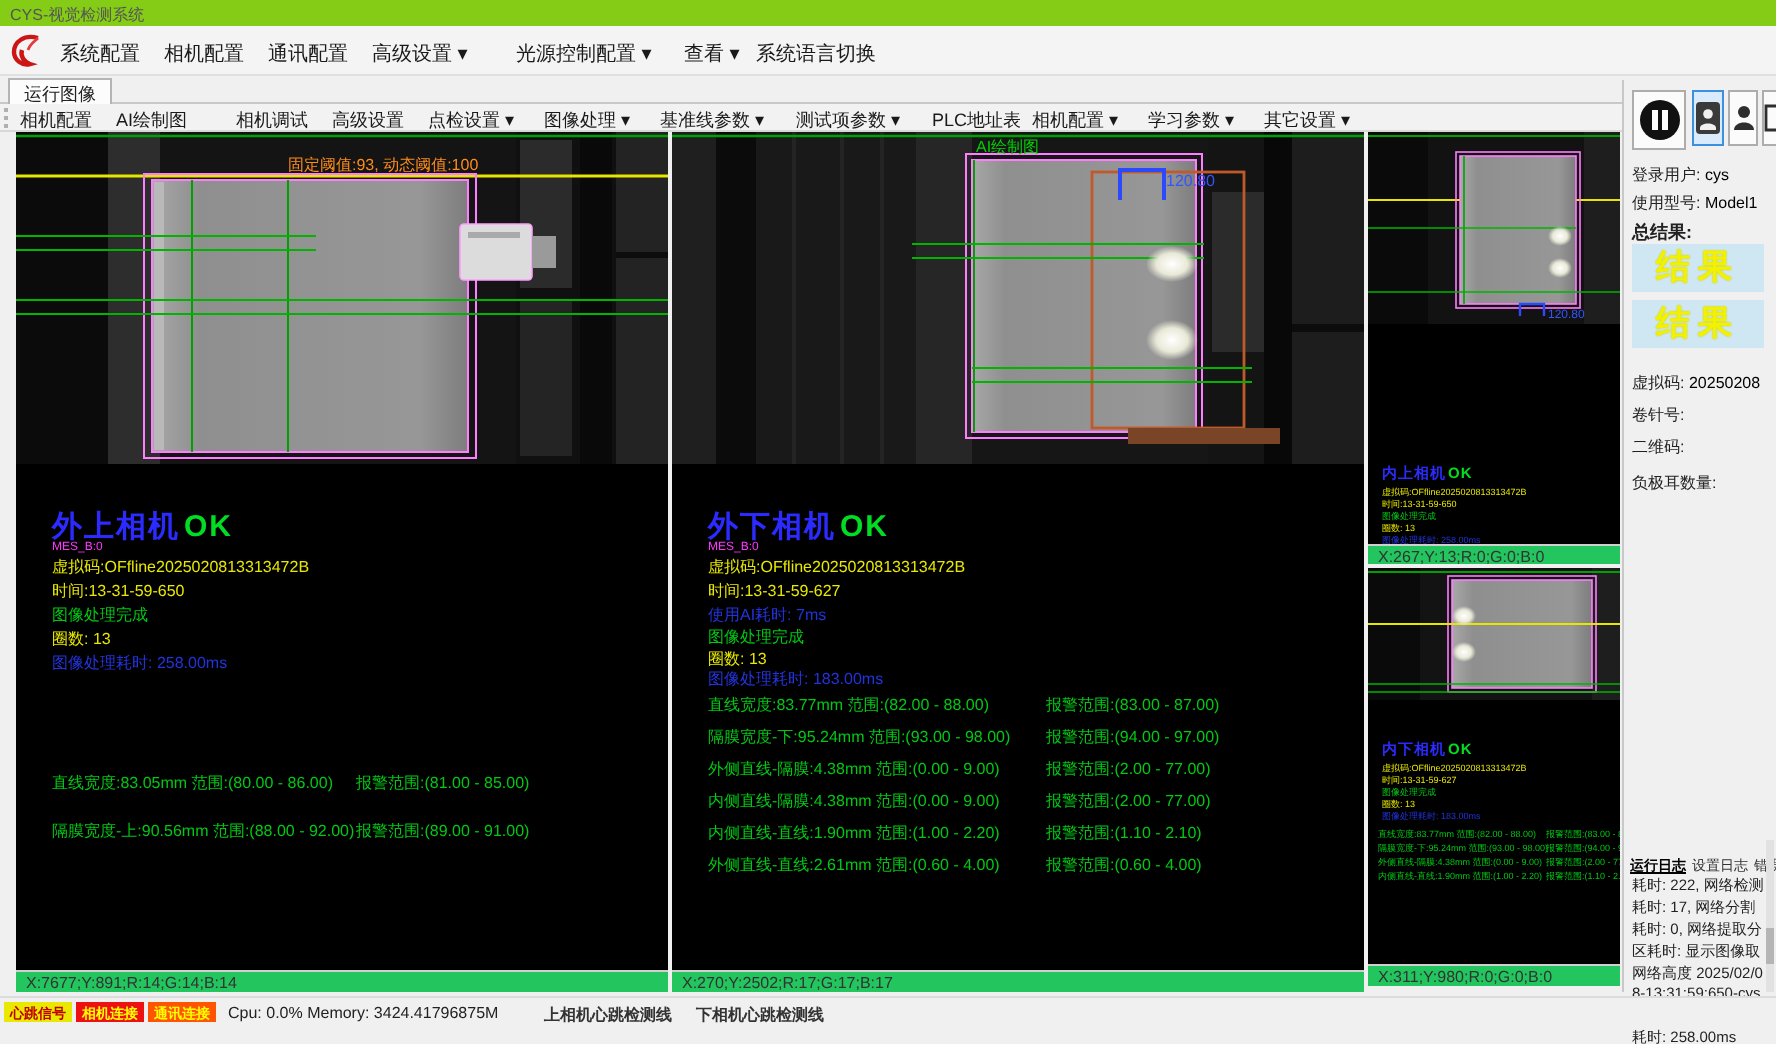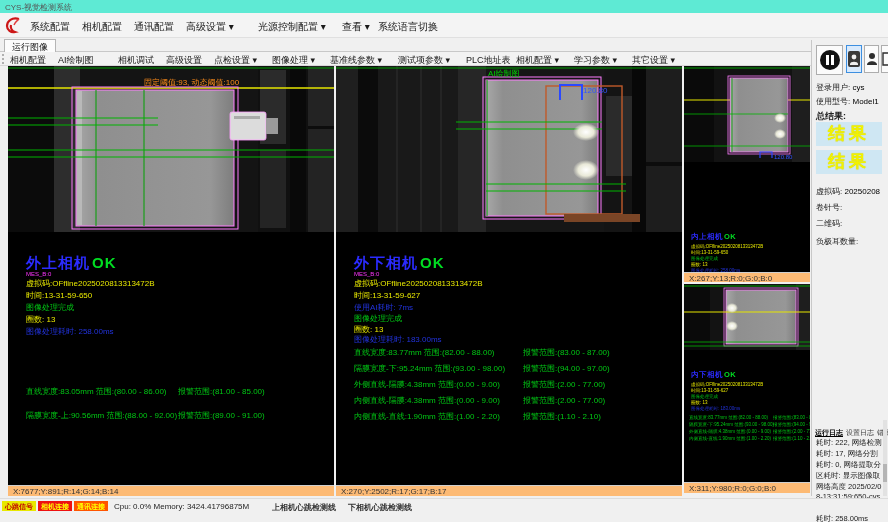--- a/index.html
+++ b/index.html
@@ -1,31 +1,31 @@
 <!DOCTYPE html>
 <html><head>
 <meta charset="utf-8">
 <style>
   *{margin:0;padding:0;box-sizing:border-box}
   html,body{width:888px;height:522px}
   body{position:relative;background:#f0f0f0;font-family:"Liberation Sans","DejaVu Sans",sans-serif;overflow:hidden;font-size:9px;color:#111}
   .abs{position:absolute}
   
-  .titlebar{left:0;top:0;width:888px;height:13px;background:#5eead4;font-size:8px;color:#555;padding:2px 0 0 5px}
+  .titlebar{left:0;top:0;width:888px;height:13px;background:#84cc16;font-size:8px;color:#555;padding:2px 0 0 5px}
   .menubar{left:0;top:13px;width:888px;height:25px;background:#f4f4f4;border-bottom:1px solid #e0e0e0}
   .menu-item{position:absolute;top:7px;font-size:10px;color:#1a1a1a;white-space:nowrap;cursor:default}
   .logo{position:absolute;left:5px;top:3px;width:18px;height:18px}
   .tabstrip{left:0;top:38px;width:888px;height:14px;border-bottom:1px solid #c8c8c8}
   .tab{position:absolute;left:4px;top:1px;height:13px;padding:1px 7px;font-size:9px;background:#fcfcfc;border:1px solid #b5b5b5;border-bottom:none;color:#222}
   .toolbar{left:0;top:52px;width:888px;height:14px;background:#f2f2f2;border-bottom:1px solid #d8d8d8}
   .grip{position:absolute;left:2px;top:2px;width:3px;height:10px;border-left:2px dotted #b0b0b0}
   .tool-item{position:absolute;top:2px;font-size:9px;color:#1a1a1a;white-space:nowrap;cursor:default}
   
   .panel{background:#000;overflow:hidden}
-  .pstatus{background:#fdba74;border-top:1px solid #cfcfcf;font-size:8px;color:#333;padding:1px 0 0 5px;white-space:nowrap}
+  .pstatus{background:#22c55e;border-top:1px solid #cfcfcf;font-size:8px;color:#333;padding:1px 0 0 5px;white-space:nowrap}
   .cam-title{position:absolute;left:18px;font-size:15px;font-weight:bold;color:#2b2bff;white-space:nowrap;letter-spacing:1px}
   .cam-title .ok{color:#00dd22;font-style:normal;margin-left:2px}
   .tline{position:absolute;left:18px;font-size:8px;white-space:nowrap}
   .t-yellow{color:#e8e800}
   .t-green{color:#00c814}
   .t-blue{color:#2233dd}
   .t-magenta{color:#ff35ff;font-size:6px}
   .mrow{position:absolute;left:18px;width:300px;font-size:8px;color:#00c814;white-space:nowrap}
   .malarm{position:absolute;top:0;white-space:nowrap}
   
@@ -194,20 +194,21 @@
   <div class="tline t-blue" style="top:236px">使用AI耗时: 7ms</div>
   <div class="tline t-green" style="top:247px">图像处理完成</div>
   <div class="tline t-yellow" style="top:258px">圈数: 13</div>
   <div class="tline t-blue" style="top:268px">图像处理耗时: 183.00ms</div>
 
   <div class="mrow" style="top:281px"><span>直线宽度:83.77mm 范围:(82.00 - 88.00)</span><span class="malarm" style="left:169px">报警范围:(83.00 - 87.00)</span></div>
   <div class="mrow" style="top:297px"><span>隔膜宽度-下:95.24mm 范围:(93.00 - 98.00)</span><span class="malarm" style="left:169px">报警范围:(94.00 - 97.00)</span></div>
   <div class="mrow" style="top:313px"><span>外侧直线-隔膜:4.38mm 范围:(0.00 - 9.00)</span><span class="malarm" style="left:169px">报警范围:(2.00 - 77.00)</span></div>
   <div class="mrow" style="top:329px"><span>内侧直线-隔膜:4.38mm 范围:(0.00 - 9.00)</span><span class="malarm" style="left:169px">报警范围:(2.00 - 77.00)</span></div>
   <div class="mrow" style="top:345px"><span>内侧直线-直线:1.90mm 范围:(1.00 - 2.20)</span><span class="malarm" style="left:169px">报警范围:(1.10 - 2.10)</span></div>
+  <div class="mrow" style="top:361px"><span>外侧直线-直线:2.61mm 范围:(0.60 - 4.00)</span><span class="malarm" style="left:169px">报警范围:(0.60 - 4.00)</span></div>
 </div>
 <div class="abs pstatus" style="left:336px;top:485px;width:346px;height:11px">X:270;Y:2502;R:17;G:17;B:17</div>
 
 <div class="abs panel" style="left:684px;top:66px;width:126px;height:206px">
   <svg class="abs" style="left:0;top:0" width="126" height="96">
     <g>
       <rect x="0" y="0" width="126" height="96" fill="#121212"></rect>
       <rect x="0" y="0" width="30" height="96" fill="#0a0a0a"></rect>
       <rect x="108" y="0" width="18" height="96" fill="#1e1e1e"></rect>
     </g>

